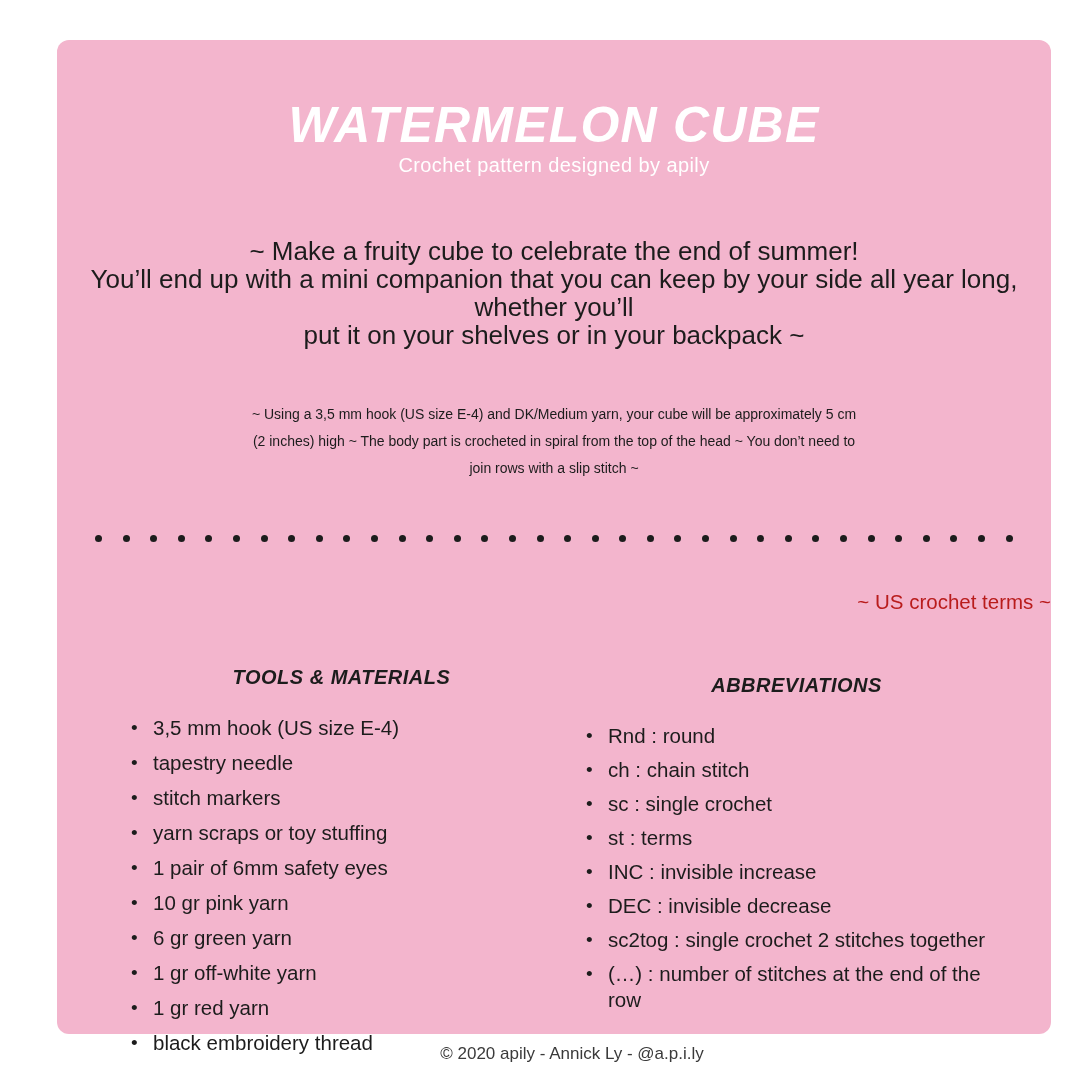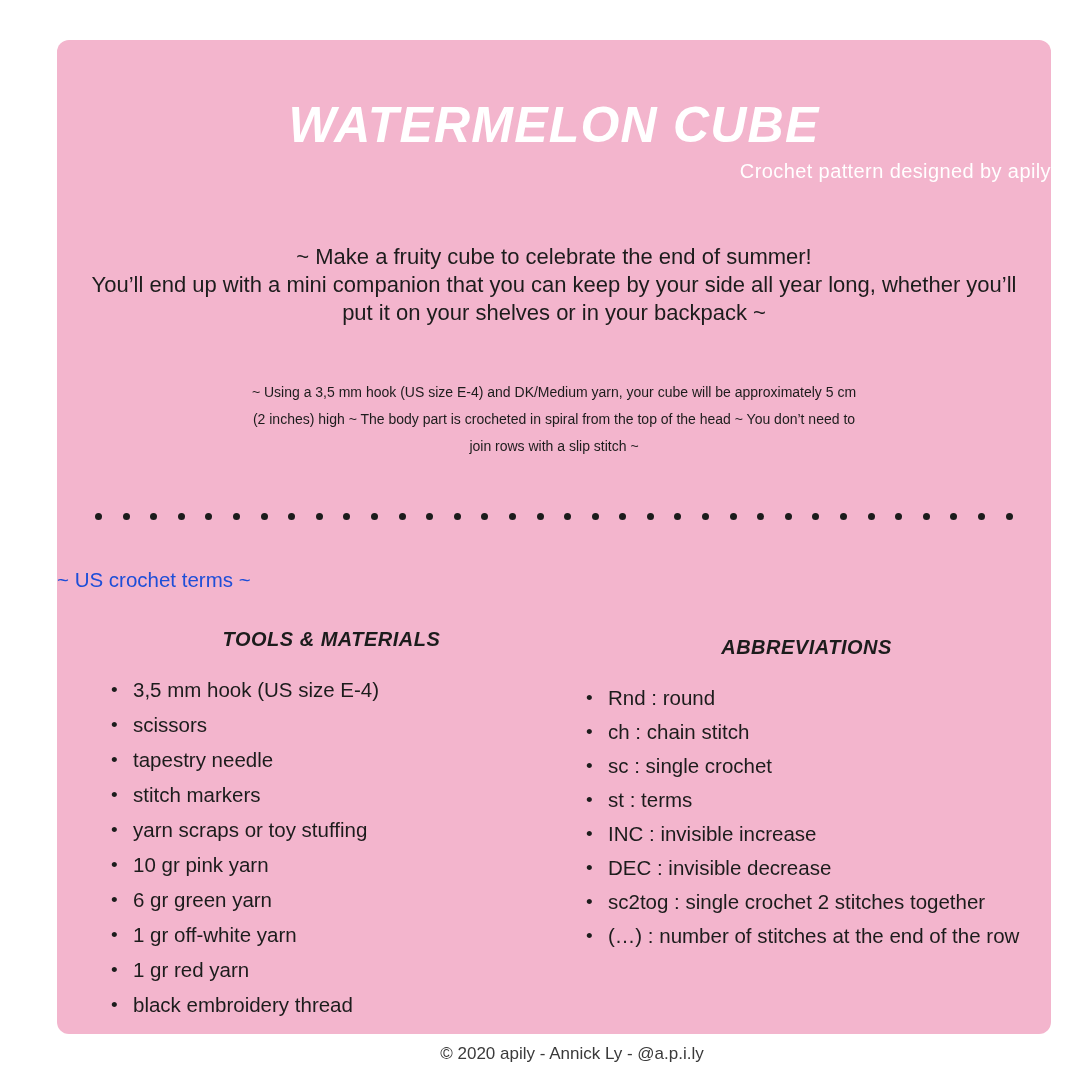--- a/index.html
+++ b/index.html
@@ -34,31 +34,30 @@
     text-align: center;
     margin-top: 56px;
     font-size: 50px;
     font-weight: bold;
     font-style: italic;
     letter-spacing: 1.2px;
     color: #ffffff;
     font-family: "Liberation Sans", sans-serif;
   }
   .subtitle {
-    text-align: right;
-    margin-top: 6px;
+    text-align: center;
     font-size: 20px;
     color: #ffffff;
     letter-spacing: 0.4px;
   }
   .intro {
     margin: 60px auto 0 auto;
     width: 950px;
     text-align: center;
-    font-size: 22px;
+    font-size: 26px;
     line-height: 28px;
     color: #1c1c1c;
   }
   .intro .line {
     display: block;
   }
   .specs {
     margin: 52px auto 0 auto;
     width: 968px;
     text-align: center;
@@ -78,30 +77,30 @@
     align-items: center;
   }
   .dot-divider .dot {
     width: 7px;
     height: 7px;
     background: #1c1c1c;
     border-radius: 50%;
   }
   .terms {
     margin-top: 48px;
-    text-align: left;
+    text-align: right;
     font-size: 20.5px;
-    color: #1d4ed8;
+    color: #b91c1c;
   }
   .columns {
-    margin-top: 36px;
+    margin-top: 52px;
     display: flex;
     width: 994px;
     box-sizing: border-box;
-    padding: 0 16px;
+    padding: 0 36px;
     justify-content: space-between;
   }
   .col {
     flex: 1;
     box-sizing: border-box;
   }
   .col-left {
     padding-left: 30px;
   }
   .col-right {
@@ -211,24 +210,24 @@
         <span class="dot"></span>
       </div>
 
     <div class="terms">~ US crochet terms ~</div>
 
     <div class="columns">
       <div class="col col-left">
         <div class="col-heading">TOOLS &amp; MATERIALS</div>
         <ul class="items">
           <li>3,5 mm hook (US size E-4)</li>
-          <li>scissors</li>
           <li>tapestry needle</li>
           <li>stitch markers</li>
           <li>yarn scraps or toy stuffing</li>
+          <li>1 pair of 6mm safety eyes</li>
           <li>10 gr pink yarn</li>
           <li>6 gr green yarn</li>
           <li>1 gr off-white yarn</li>
           <li>1 gr red yarn</li>
           <li>black embroidery thread</li>
         </ul>
       </div>
       <div class="col col-right">
         <div class="col-heading">ABBREVIATIONS</div>
         <ul class="items">

